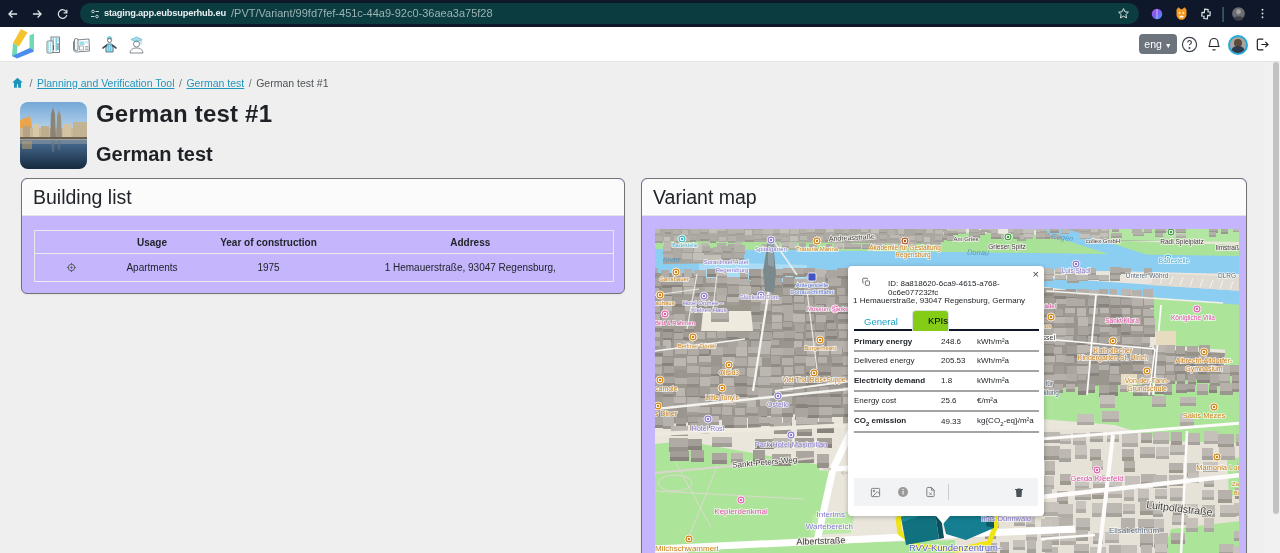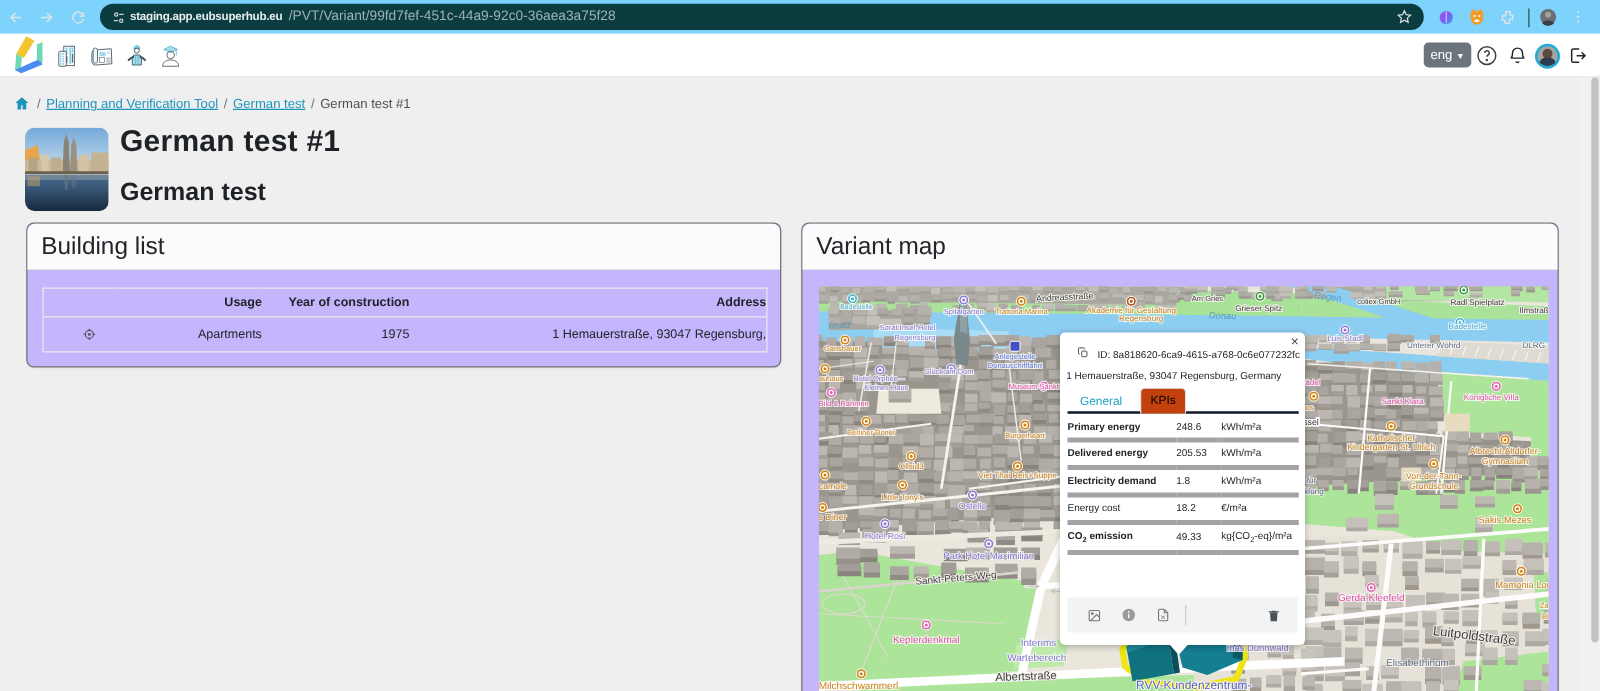--- a/index.html
+++ b/index.html
@@ -1,37 +1,37 @@
 <!DOCTYPE html>
 <html><head><meta charset="utf-8">
 <style>
 *{margin:0;padding:0;box-sizing:border-box}
 html,body{width:1280px;height:553px;overflow:hidden;font-family:"Liberation Sans",sans-serif;background:#efefef}
-.chrome{position:absolute;left:0;top:0;width:1280px;height:27px;background:#7dd3fc}
+.chrome{position:absolute;left:0;top:0;width:1280px;height:27px;background:#0f172a}
 .pill{position:absolute;left:80px;top:3px;width:1059px;height:21px;border-radius:10.5px;background:#0b3c40;color:#e8eef0;font-size:11px;line-height:21px}
 .cicon{position:absolute;top:0;height:27px;display:flex;align-items:center;justify-content:center;color:#dce4e4}
 .navbar{position:absolute;left:0;top:27px;width:1280px;height:35px;background:#fff;border-bottom:1px solid #e4e4e4}
 .crumb{position:absolute;left:10px;top:76px;font-size:10.5px;color:#6c757d;display:flex;align-items:center;gap:4.5px}
 .crumb a{color:#2196bc;}
 .thumb{position:absolute;left:20px;top:102px;width:67px;height:67px;border-radius:8px;overflow:hidden}
 h1{position:absolute;left:96px;top:100px;font-size:24px;font-weight:700;color:#1e2125;letter-spacing:.2px}
 h2{position:absolute;left:96px;top:143px;font-size:20px;font-weight:700;color:#1e2125}
 .card{position:absolute;background:#c4b5fd;border:1px solid #737373;border-radius:6px;box-shadow:0 1px 2px rgba(0,0,0,.05)}
 .card .hd{height:37px;border-bottom:1px solid #e4e4e4;background:#fbfbfb;border-radius:6px 6px 0 0;font-size:19.5px;font-weight:500;color:#212529;padding:7px 0 0 11px}
 table.blist{border-collapse:collapse;font-size:10px;color:#212529;width:580px;margin:14px 0 0 12px;border:1px solid #e9e9e9}
-table.blist th,table.blist td{border-bottom:1px solid #ececec;text-align:right;font-weight:400;padding:0}
+table.blist th,table.blist td{border-bottom:1px solid #ececec;text-align:center;font-weight:400;padding:0}
 table.blist th{font-weight:700}
 .popup{position:absolute;left:848px;top:266px;width:196px;height:250px;background:#fff;border-radius:4px;box-shadow:0 1px 5px rgba(0,0,0,.25);font-size:8px;color:#212529}
 .popup .x{position:absolute;right:5px;top:2px;font-size:11px;color:#444;font-weight:400}
 .ptab{position:absolute;left:6px;right:5px;top:44px;height:21px;border-bottom:2px solid #0f172a;font-size:9.5px}
 .ptab .gen{position:absolute;left:10px;top:6px;color:#1a9fc4}
-.ptab .kpi{position:absolute;left:58px;top:0;width:37px;height:21px;background:#c2410c;border:1px solid #dee2e6;border-bottom:0;border-radius:4px 4px 0 0;text-align:center;line-height:20px;color:#000}
+.ptab .kpi{position:absolute;left:58px;top:0;width:37px;height:21px;background:#84cc16;border:1px solid #dee2e6;border-bottom:0;border-radius:4px 4px 0 0;text-align:right;line-height:20px;color:#000}
 .ptab .kpi:after{content:"";position:absolute;left:0;right:0;bottom:-1px;height:1px;background:#fff}
 table.kt{position:absolute;left:6px;top:66px;width:185px;border-collapse:collapse;font-size:8px}
-table.kt td{border-bottom:4px solid #a3a3a3;padding:4.6px 0 4.3px 0}
+table.kt td{border-bottom:2px solid #a3a3a3;padding:4.6px 0 4.3px 0}
 .pfoot{position:absolute;left:6px;top:212px;width:184px;height:28px;background:#f2f3f4;display:flex;align-items:center}
 .tip{position:absolute;left:88px;top:250px;width:0;height:0;border:7px solid transparent;border-top:8px solid #fff;border-bottom:0}
 .sbar{position:absolute;left:1264px;top:62px;width:16px;height:491px;background:#f1f1f2}
 .sbar .th{position:absolute;left:9px;top:0px;width:6px;height:452px;background:#c2c2c2;border-radius:3px}
 </style></head>
 <body>
 
 <div class="chrome">
  <div class="cicon" style="left:4px;width:18px">
       <svg width="14" height="14" viewBox="0 0 24 24" fill="none" stroke="#dce4e4" stroke-width="2.2">
@@ -1982,46 +1982,46 @@
 </svg>
  </div>
 </div>
 
 <div class="popup">
  <div class="x">×</div>
  <div style="position:absolute;left:14px;top:11px"><svg width="9" height="10" viewBox="0 0 24 24" fill="none" stroke="#444" stroke-width="2">
         <rect x="9" y="9" width="11" height="12" rx="2"></rect>
         <path d="M5 15H4a2 2 0 0 1-2-2V4a2 2 0 0 1 2-2h9a2 2 0 0 1 2 2v1"></path>
       </svg></div>
- <div style="position:absolute;left:30px;top:13px">ID: 8a818620-6ca9-4615-a768-0c6e077232fc</div>
+ <div style="position:absolute;left:40px;top:13px">ID: 8a818620-6ca9-4615-a768-0c6e077232fc</div>
  <div style="position:absolute;left:5px;top:30px">1 Hemauerstraße, 93047 Regensburg, Germany</div>
  <div class="ptab">
       <span class="gen">General</span>
       <span class="kpi">KPIs</span>
     </div>
  <table class="kt">
   <tbody>
         <tr>
           <td style="font-weight:700">Primary energy</td>
           <td style="width:36px">248.6</td>
           <td style="width:62px">kWh/m²a</td>
         </tr>
   <tr>
-          <td style="font-weight:700">Delivered energy</td>
+          <td style="font-weight:400">Delivered energy</td>
           <td>205.53</td>
           <td>kWh/m²a</td>
         </tr>
   <tr>
           <td style="font-weight:700">Electricity demand</td>
           <td>1.8</td>
           <td>kWh/m²a</td>
         </tr>
   <tr>
           <td style="font-weight:400">Energy cost</td>
-          <td>18.2</td>
+          <td>25.6</td>
           <td>€/m²a</td>
         </tr>
   <tr>
           <td style="font-weight:700">CO<sub style="font-size:6px">2</sub> emission</td>
           <td>49.33</td>
           <td>kg{CO<sub style="font-size:6px">2</sub>-eq}/m²a</td>
         </tr>
  </tbody>
     </table>
  <div class="pfoot">

